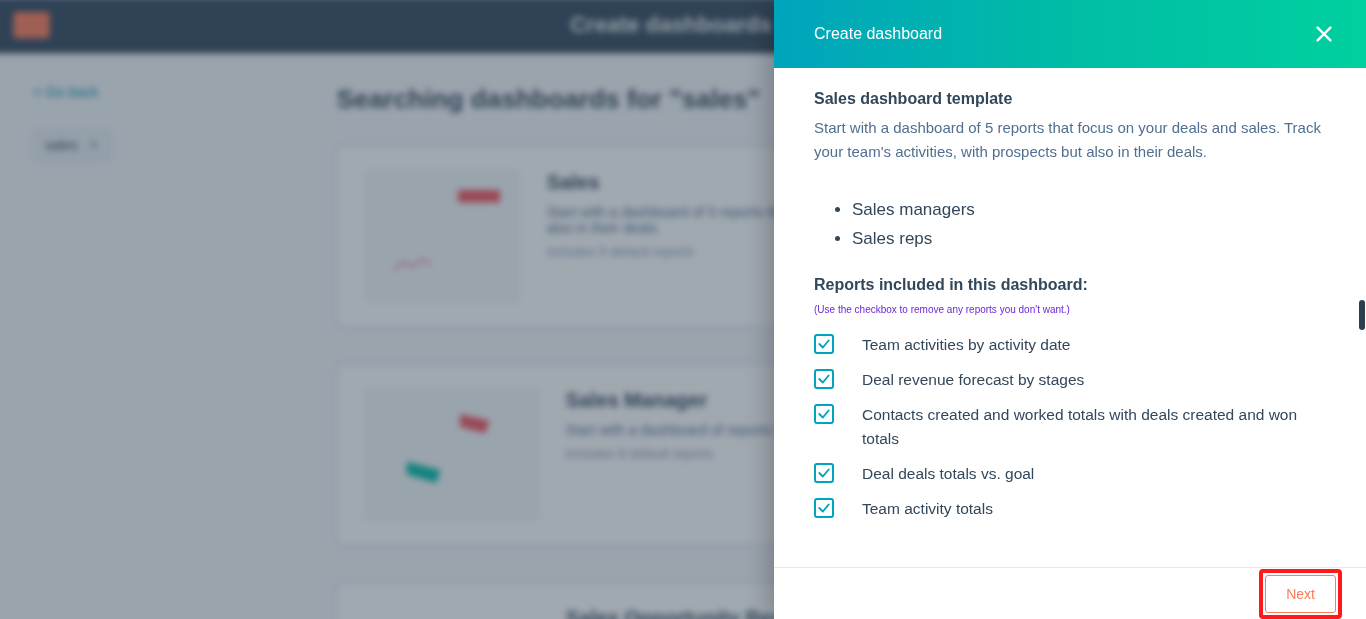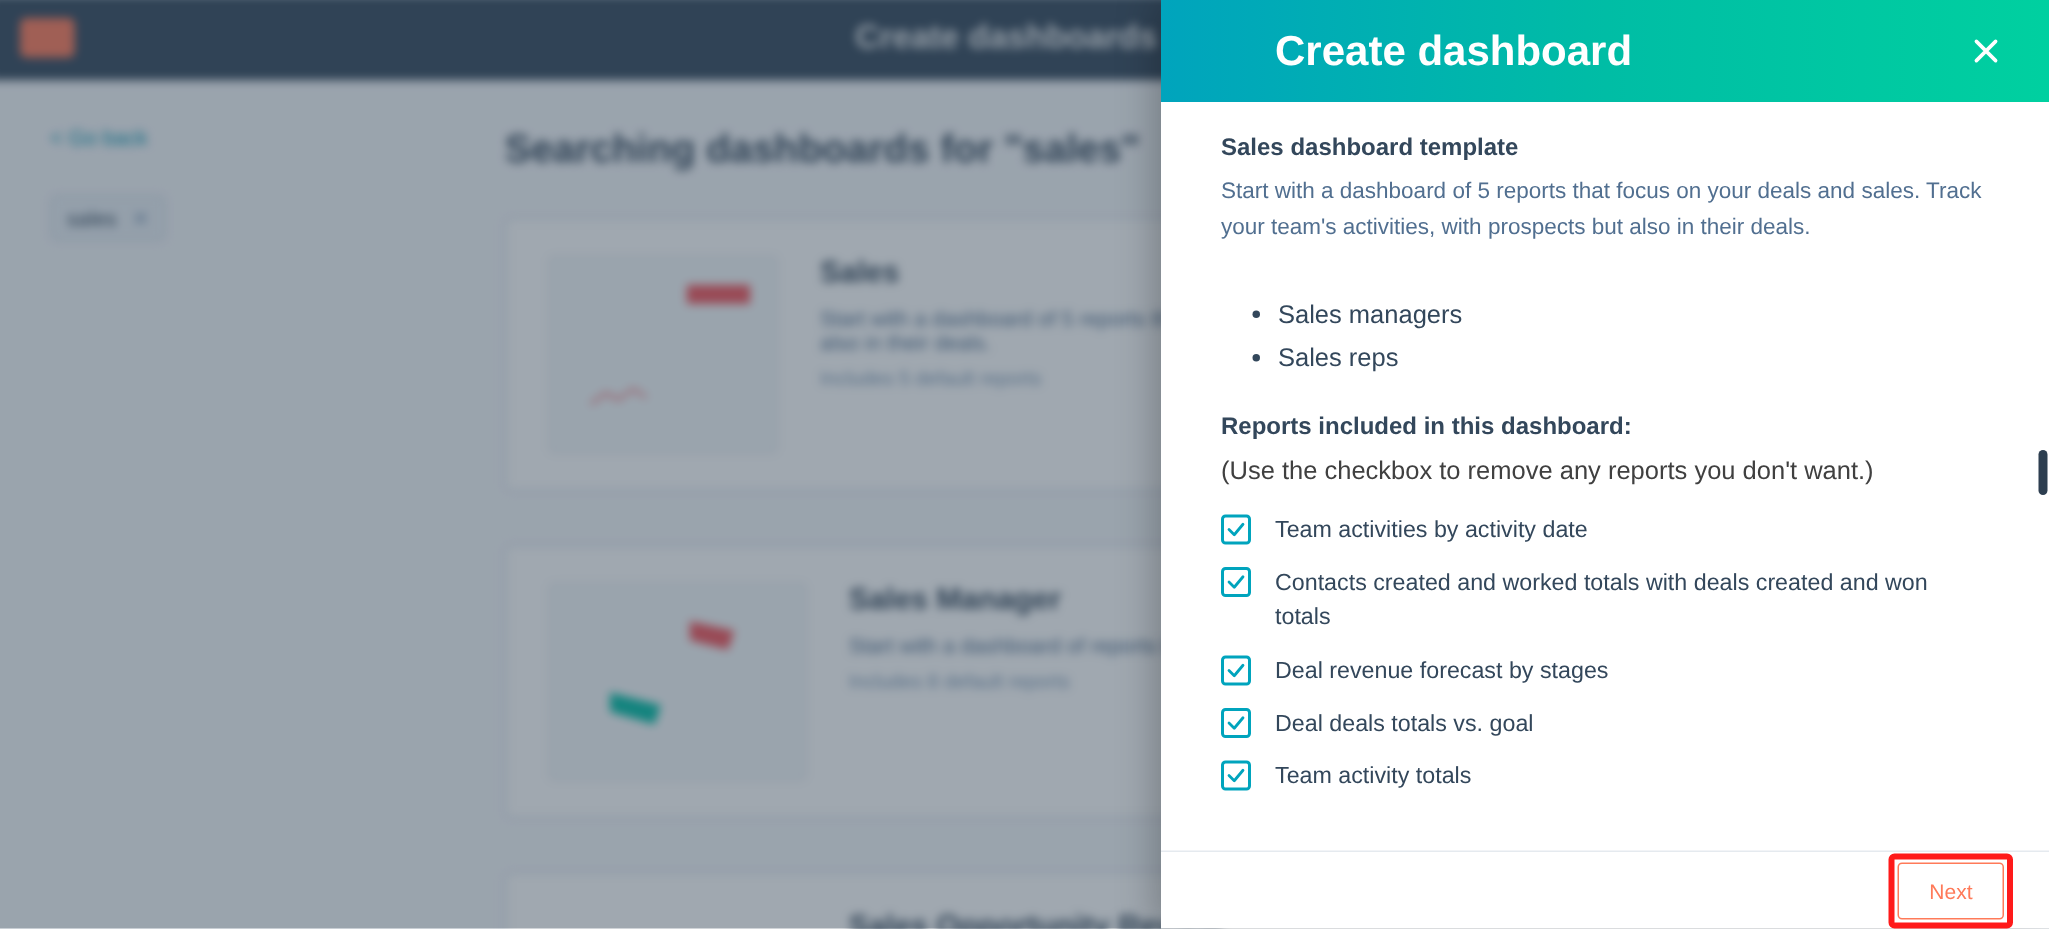--- a/index.html
+++ b/index.html
@@ -43,40 +43,40 @@
   .panel {
     position: absolute; top:0; right:0; width: 592px; height: 619px; background:#fff;
     box-shadow: -4px 0 24px rgba(0,0,0,.25); display:flex; flex-direction:column;
   }
   .panel-header {
     height: 68px; flex-shrink:0;
     background: linear-gradient(90deg,#00a4bd 0%,#00bda5 50%,#00d0a0 100%);
     display:flex; align-items:center; justify-content:space-between; padding:0 28px 0 40px;
     color:#fff;
   }
-  .panel-header h1 { font-size: 28px; font-weight:700;margin-left:36px; }
+  .panel-header h1 { font-size: 16px; font-weight:400; }
   .close-x { width:28px; height:28px; cursor:pointer; display:flex; align-items:center; justify-content:center; }
 
   .panel-scroll {
     flex:1; overflow-y:auto; padding: 22px 40px 24px 40px; color:#33475b; position:relative;
   }
   .panel-scroll::-webkit-scrollbar { width:16px; }
   .panel-scroll::-webkit-scrollbar-track { background:#f1f1f1; }
   .panel-scroll::-webkit-scrollbar-thumb { background:#c1c1c1; border-radius:2px; }
   .panel-scroll::-webkit-scrollbar-button { background:#f1f1f1; height:16px; display:block; }
 
   .panel-scroll h2 { font-size:16px; font-weight:600; margin-bottom:8px; }
   .panel-scroll p.desc { font-size:15px; line-height:1.6; color:#516f90; margin-bottom:32px; }
   .panel-scroll h3 { font-size:16px; font-weight:600; margin: 6px 0 10px; }
   .panel-scroll ul.bullets { list-style: disc; padding-left: 38px; margin-bottom: 22px; }
   .panel-scroll ul.bullets li { font-size:17px; color:#33475b; line-height:1.7; }
 
-  .hint { font-size:17px; color:#404040; margin:2px 0 18px; }
-
-  .check-row { display:flex; align-items:flex-start; gap:16px; margin-bottom:12px; }
+  .hint { font-size:10px; color:#6d28d9; margin:2px 0 18px; }
+
+  .check-row { display:flex; align-items:flex-start; gap:28px; margin-bottom:12px; }
   .check-row .cb {
     width:20px; height:20px; flex-shrink:0; border:2px solid #00a4bd; border-radius:3px;
     background:#fff; display:flex; align-items:center; justify-content:center; margin-top:1px;
     cursor:pointer;
   }
   .check-row .cb svg { width:14px; height:14px; }
   .check-row .lbl { font-size:15.5px; color:#33475b; line-height:1.5; }
 
   .panel-footer {
     height:52px; flex-shrink:0; border-top:1px solid #e5eaef; display:flex; align-items:center; justify-content:flex-end;
@@ -197,29 +197,29 @@
             </svg>
           </span>
           <span class="lbl">Team activities by activity date</span>
         </div>
         <div class="check-row">
           <span class="cb">
             <svg viewBox="0 0 24 24">
               <path d="M4 12 L10 18 L20 6" fill="none" stroke="#00a4bd" stroke-width="3.2" stroke-linecap="round" stroke-linejoin="round"></path>
             </svg>
           </span>
+          <span class="lbl">Deal revenue forecast by stages</span>
+        </div>
+        <div class="check-row">
+          <span class="cb">
+            <svg viewBox="0 0 24 24">
+              <path d="M4 12 L10 18 L20 6" fill="none" stroke="#00a4bd" stroke-width="3.2" stroke-linecap="round" stroke-linejoin="round"></path>
+            </svg>
+          </span>
           <span class="lbl">Contacts created and worked totals with deals created and won totals</span>
-        </div>
-        <div class="check-row">
-          <span class="cb">
-            <svg viewBox="0 0 24 24">
-              <path d="M4 12 L10 18 L20 6" fill="none" stroke="#00a4bd" stroke-width="3.2" stroke-linecap="round" stroke-linejoin="round"></path>
-            </svg>
-          </span>
-          <span class="lbl">Deal revenue forecast by stages</span>
         </div>
         <div class="check-row">
           <span class="cb">
             <svg viewBox="0 0 24 24">
               <path d="M4 12 L10 18 L20 6" fill="none" stroke="#00a4bd" stroke-width="3.2" stroke-linecap="round" stroke-linejoin="round"></path>
             </svg>
           </span>
           <span class="lbl">Deal deals totals vs. goal</span>
         </div>
         <div class="check-row">

